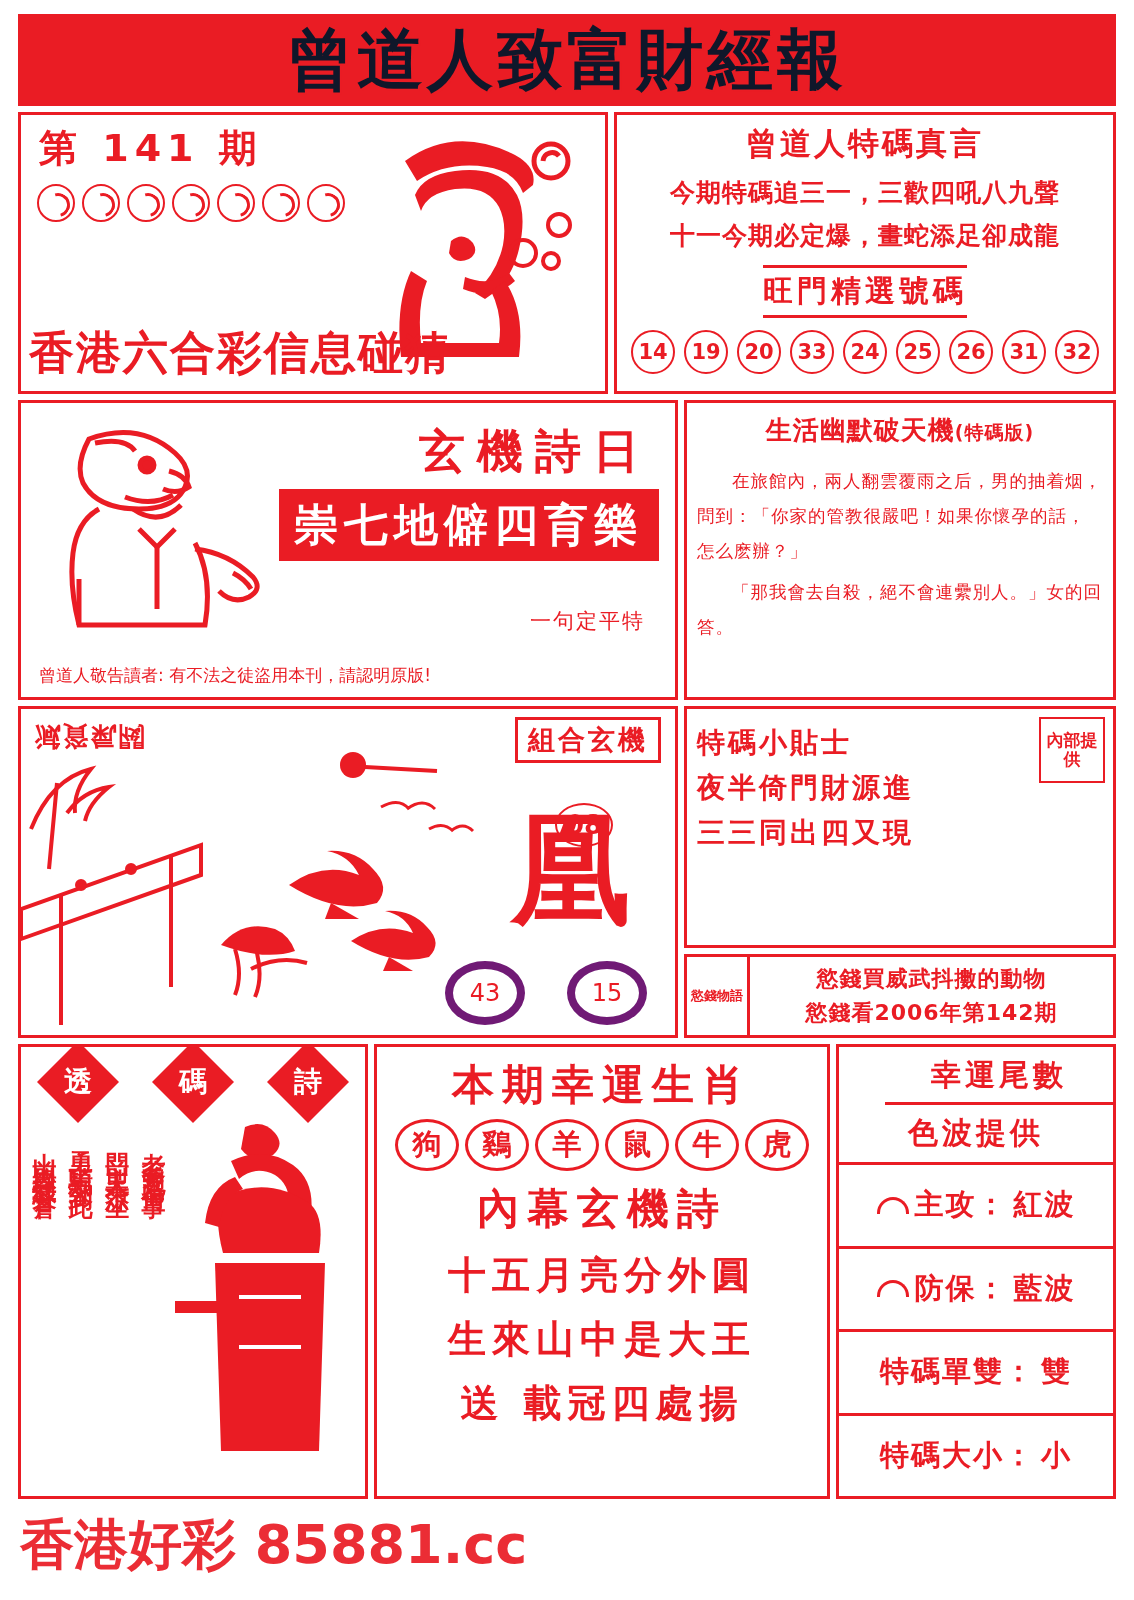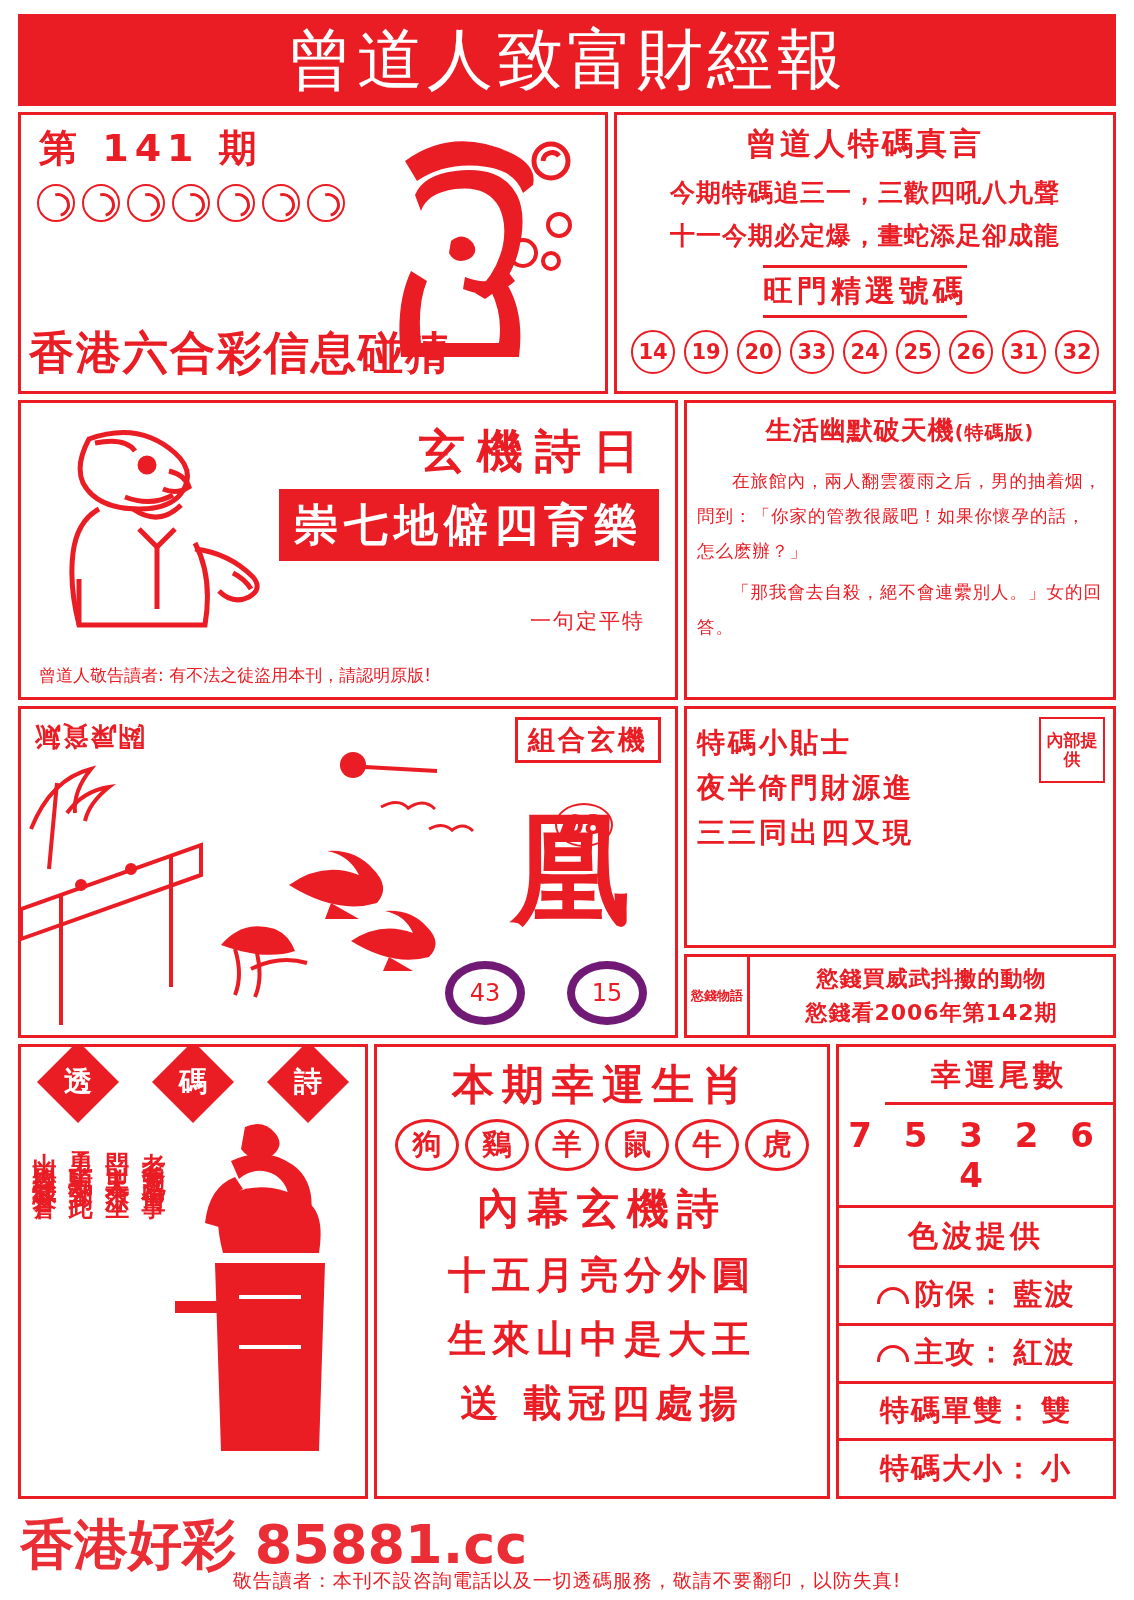--- a/index.html
+++ b/index.html
@@ -21,23 +21,23 @@
   .masthead{
     background:#ea1c24;
     height:92px;
     display:flex;align-items:center;justify-content:center;
     border:3px solid #ea1c24;
     box-sizing:border-box;
     margin-bottom:6px;
     overflow:hidden;
   }
   .masthead-title{
-    color:#ffffff;
+    color:#0f172a;
     font-family:"DejaVu Sans","Liberation Sans",sans-serif;
-    font-weight:normal;
+    font-weight:bold;
     font-size:66px;
     letter-spacing:4px;
     white-space:nowrap;
     text-shadow:2px 2px 0 #ea1c24;
   }
 
   
   .row1{display:flex;gap:6px;height:282px;margin-bottom:6px;}
   .r1left{flex:0 0 590px;position:relative;border:3px solid #ea1c24;box-sizing:border-box;overflow:hidden;}
   .r1right{flex:1;border:3px solid #ea1c24;box-sizing:border-box;padding:6px 8px;display:flex;flex-direction:column;}
@@ -411,40 +411,38 @@
       <h4>內幕玄機詩</h4>
       <div class="inner-poem">
         <div>十五月亮分外圓</div>
         <div>生來山中是大王</div>
         <div>送 載冠四處揚</div>
       </div>
     </div>
 
     <div class="r4right">
       <div class="lucky-head">幸運尾數</div>
-      <div class="lucky-digits">7 5 3 2 6 4</div>
       <div class="color-head">色波提供</div>
 
+      <div class="kv">
+        <span class="arc"></span>
+        <span>主攻：</span>
+        <span>紅波</span>
+      </div>
       <div class="kv">
         <span class="arc"></span>
         <span>防保：</span>
         <span>藍波</span>
       </div>
       <div class="kv">
-        <span class="arc"></span>
-        <span>主攻：</span>
-        <span>紅波</span>
-      </div>
-      <div class="kv">
         <span>特碼單雙：</span>
         <span>雙</span>
       </div>
       <div class="kv">
         <span>特碼大小：</span>
         <span>小</span>
       </div>
     </div>
   </div>
 
-  <div class="footer-note">敬告讀者：本刊不設咨詢電話以及一切透碼服務，敬請不要翻印，以防失真!</div>
   <div class="watermark">香港好彩 85881.cc</div>
 
 </div>
 
 </body></html>

